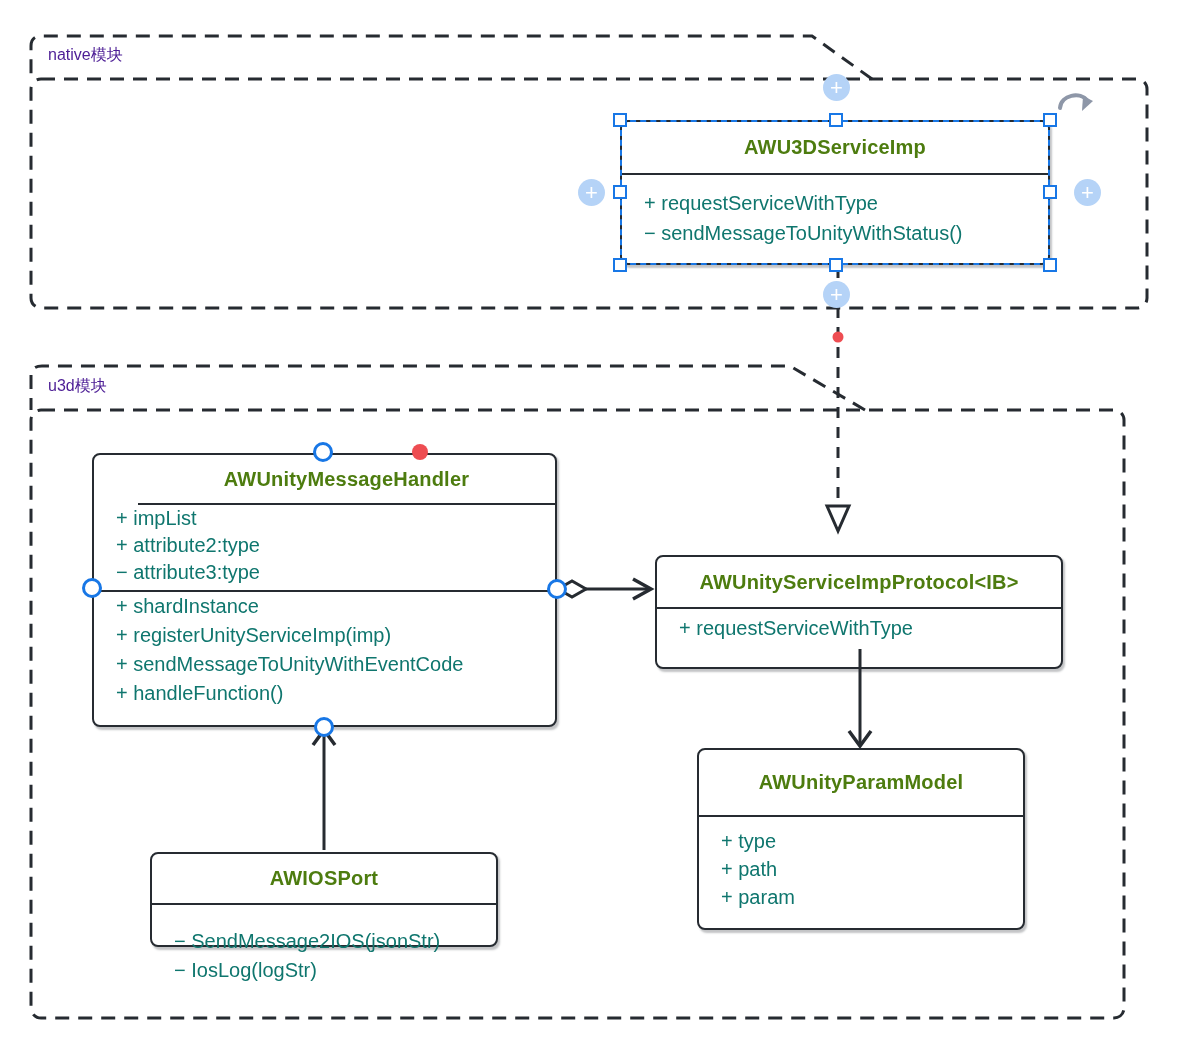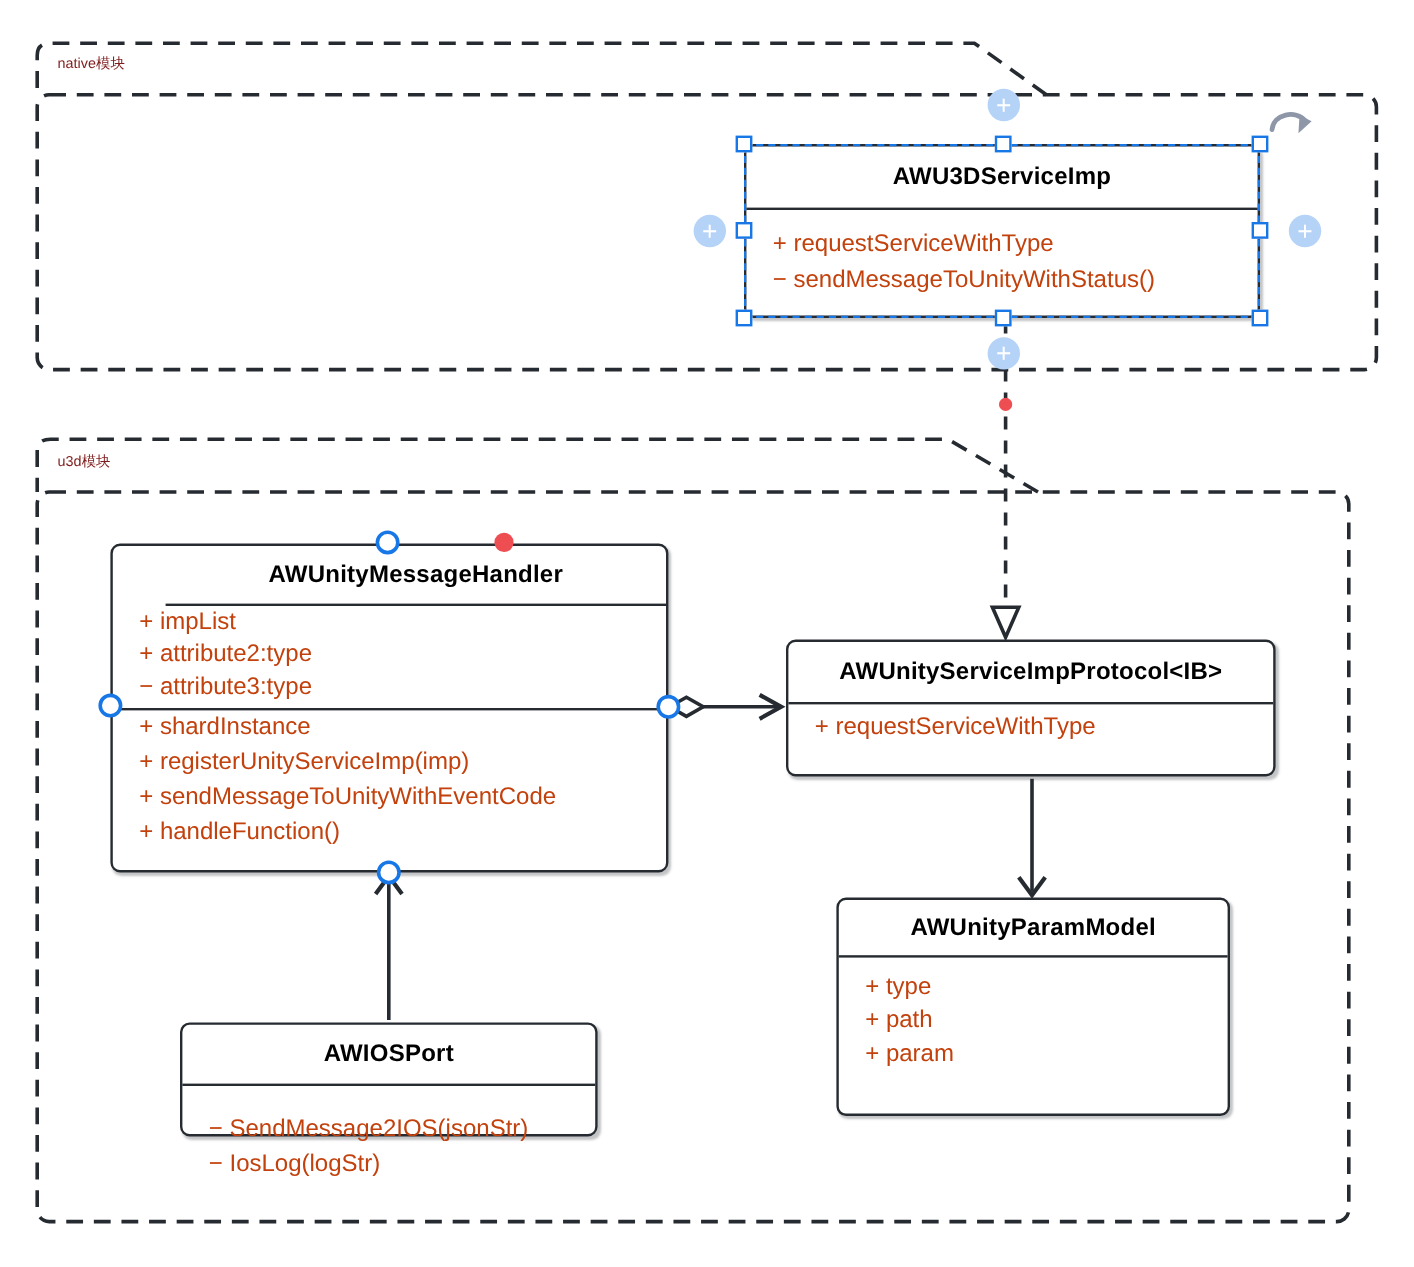--- a/index.html
+++ b/index.html
@@ -12,32 +12,32 @@
   
   .cbox {
     position:absolute; box-sizing:border-box; background:#ffffff;
     border:2.5px solid #262b31; border-radius:8px;
     box-shadow:2px 2.5px 2px rgba(38,43,49,0.28);
     z-index:2;
   }
   .ctitle {
     box-sizing:border-box; border-bottom:2.5px solid #262b31;
     display:flex; align-items:center; justify-content:center;
-    font-size:20px; font-weight:bold; color:#000000; letter-spacing:0.2px;
+    font-size:20px; font-weight:bold; color:#4d7c0f; letter-spacing:0.2px;
   }
   .csec { box-sizing:border-box; }
   .csec + .csec { border-top:2.5px solid #262b31; }
   .mrow {
-    font-size:20px; color:#c2410c; padding-left:22px; white-space:nowrap;
+    font-size:20px; color:#0f766e; padding-left:22px; white-space:nowrap;
     line-height:var(--lh,29px);
   }
 
   
   .pkg-label {
-    position:absolute; font-size:12px; font-weight:500; color:#7f1d1d;
+    position:absolute; font-size:16px; font-weight:500; color:#4c1d95;
     z-index:4; white-space:nowrap;
   }
 
   
   .sel-outline {
     position:absolute; box-sizing:border-box;
     border:2px dashed #1877e6; border-radius:2px; z-index:4;
   }
   .handle {
     position:absolute; width:14px; height:14px; box-sizing:border-box;
@@ -81,29 +81,29 @@
       <div class="mrow">− attribute3:type</div>
     </div>
     <div class="csec" style="padding-top:0;--lh:29px;">
       <div class="mrow">+ shardInstance</div>
       <div class="mrow">+ registerUnityServiceImp(imp)</div>
       <div class="mrow">+ sendMessageToUnityWithEventCode</div>
       <div class="mrow">+ handleFunction()</div>
     </div>
   </div>
 
-  <div class="cbox" style="left:655px;top:533px;width:408px;height:114px;">
+  <div class="cbox" style="left:655px;top:555px;width:408px;height:114px;">
     <div class="ctitle" style="height:52px;">AWUnityServiceImpProtocol&lt;IB&gt;</div>
     <div class="csec" style="padding-top:5px;--lh:29px;">
       <div class="mrow">+ requestServiceWithType</div>
     </div>
   </div>
 
   <div class="cbox" style="left:697px;top:748px;width:328px;height:182px;">
-    <div class="ctitle" style="height:48px;">AWUnityParamModel</div>
+    <div class="ctitle" style="height:67px;">AWUnityParamModel</div>
     <div class="csec" style="padding-top:10px;--lh:28px;">
       <div class="mrow">+ type</div>
       <div class="mrow">+ path</div>
       <div class="mrow">+ param</div>
     </div>
   </div>
 
   <div class="cbox" style="left:150px;top:852px;width:348px;height:95px;">
     <div class="ctitle" style="height:51px;">AWIOSPort</div>
     <div class="csec" style="padding-top:22px;--lh:29px;">

